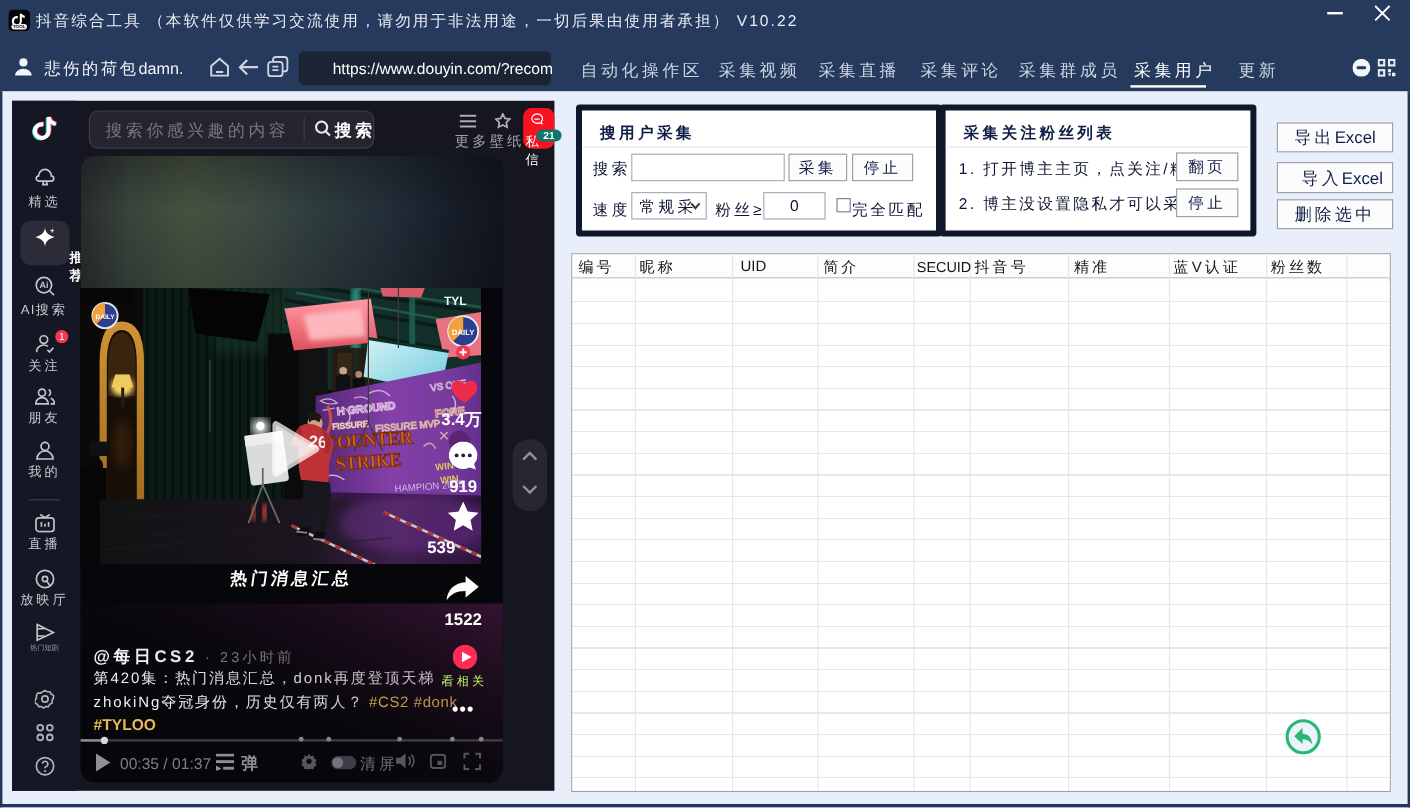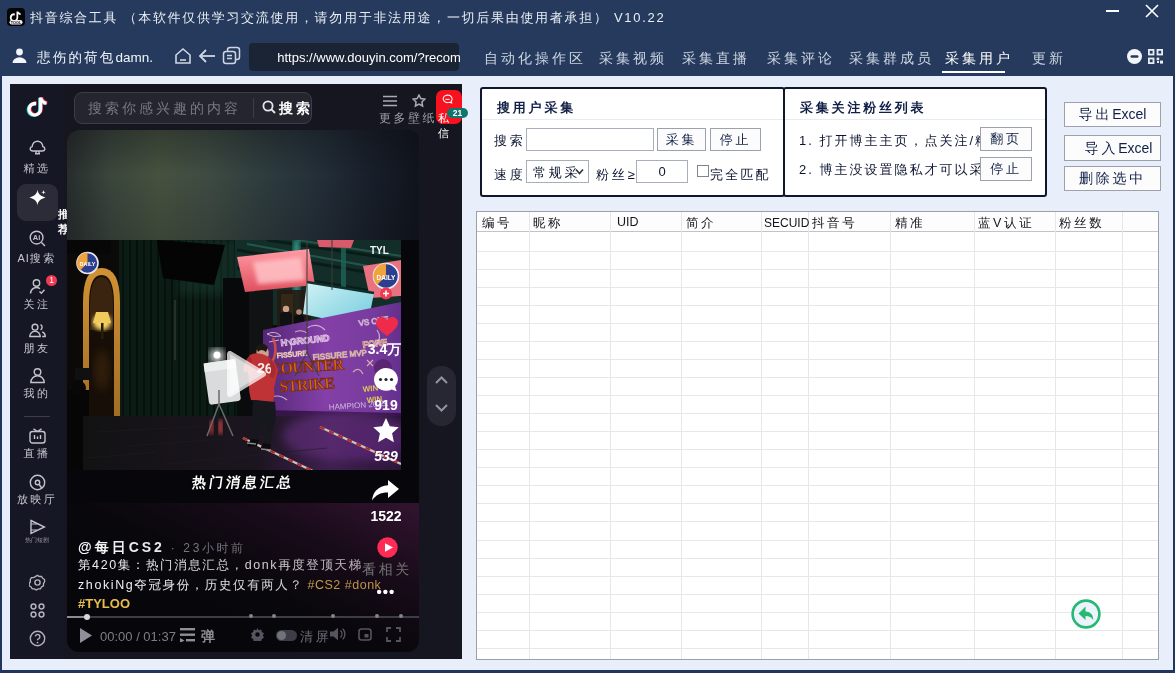--- a/index.html
+++ b/index.html
@@ -18,21 +18,21 @@
 #bR { left:1173px; top:76px; width:2px; height:597px; background:#20365a; }
 #bB { left:0; top:670px; width:1175px; height:3px; background:#20365a; }
 
 
 #browser { left:10px; top:84px; width:452px; height:575px; background:#15161f; }
 #sidebar { left:0; top:0; width:54px; height:575px; background:#161724; }
 .sideitem { width:54px; text-align:center; color:#c7c8cf; font-size:11px; }
 #card { left:57px; top:46px; width:352px; height:522px; background:#07070b; border-radius:12px; overflow:hidden; }
 
 
-.gbox { background:#fff; border:2px solid #0f172a; border-radius:3px; }
+.gbox { background:#fff; border:5px solid #0f172a; border-radius:3px; }
 .gtitle { position:absolute; left:15px; top:10px; font-size:13px; font-weight:bold; color:#101f45; }
 .gsep { position:absolute; left:0; right:0; top:30px; height:1px; background:#e7eaf1; }
 .btn { position:absolute; background:#fcfcfd; border:1px solid #9ba1ad; font-size:13px; color:#101f45; text-align:center; }
 .ipt { position:absolute; background:#fff; border:1px solid #a9aebb; }
 label.fl { position:absolute; font-size:13px; color:#0c1430; }
 </style>
 </head>
 <body>
 
 <div class="abs" id="header"></div>
@@ -395,21 +395,21 @@
     <div class="abs" style="left:17px;top:484px;width:6px;height:6px;border-radius:50%;background:#d6d6dc;"></div>
     <div class="abs" style="left:182px;top:484px;width:4px;height:4px;border-radius:50%;background:#84848d;"></div>
     <div class="abs" style="left:205px;top:484px;width:4px;height:4px;border-radius:50%;background:#84848d;"></div>
     <div class="abs" style="left:264px;top:484px;width:4px;height:4px;border-radius:50%;background:#84848d;"></div>
     <div class="abs" style="left:308px;top:484px;width:4px;height:4px;border-radius:50%;background:#84848d;"></div>
     <div class="abs" style="left:332px;top:484px;width:4px;height:4px;border-radius:50%;background:#84848d;"></div>
 
     <svg class="abs" style="left:12px;top:498px" width="13" height="15" viewBox="0 0 13 15" fill="#8e8f97">
         <path d="M1 0 L13 7.5 L1 15 Z"></path>
       </svg>
-    <div class="abs" style="left:33px;top:499px;font-size:13px;color:#7c7d86;">00:00 / 01:37</div>
+    <div class="abs" style="left:33px;top:499px;font-size:13px;color:#7c7d86;">00:35 / 01:37</div>
     <svg class="abs" style="left:113px;top:498px" width="15" height="14" viewBox="0 0 15 14" fill="#8e8f97">
         <rect x="0" y="0" width="15" height="2.4"></rect>
         <rect x="0" y="5.5" width="15" height="2.4"></rect>
         <rect x="6" y="11" width="9" height="2.4"></rect>
         <path d="M0 10 l4.5 2.5 L0 15 z"></path>
       </svg>
     <div class="abs cjk13" style="left:134px;top:498px;font-size:14px;color:#8e8f97;font-weight:bold;">弹</div>
     <svg class="abs" style="left:184px;top:498px" width="13" height="13" viewBox="0 0 13 13" fill="#54555f">
         <path d="M6.5 0 l1.2 2.2 2.5-.6 .6 2.5 2.2 1.2 -1.2 2.2 1.2 2.2 -2.2 1.2 -.6 2.5 -2.5-.6 -1.2 2.2 -1.2-2.2 -2.5 .6 -.6-2.5 -2.2-1.2 1.2-2.2 -1.2-2.2 2.2-1.2 .6-2.5 2.5 .6 z"></path>
         <circle cx="6.5" cy="6.5" r="2.2" fill="#07070b"></circle>
@@ -444,30 +444,30 @@
   <svg class="abs" style="left:364px;top:284px" width="24" height="24" viewBox="0 0 24 24">
     <path d="M12 0 a12 11.4 0 1 0 5.6 21.5 l5 1.7 -1.5-4.6 a12 11.4 0 0 0 -9.1-18.6 z" fill="#fff"></path>
     <circle cx="6.5" cy="11.5" r="1.6" fill="#223"></circle>
       <circle cx="12" cy="11.5" r="1.6" fill="#223"></circle>
       <circle cx="17.5" cy="11.5" r="1.6" fill="#223"></circle>
   </svg>
   <div class="abs" style="left:346px;top:313px;width:60px;text-align:center;font-size:14px;font-weight:bold;color:#fff;">919</div>
   <svg class="abs" style="left:363px;top:334px" width="26" height="25" viewBox="0 0 26 25">
     <path d="M13 0 L16.8 8.2 L25.8 9.2 L19.1 15.3 L20.9 24.2 L13 19.7 L5.1 24.2 L6.9 15.3 L0.2 9.2 L9.2 8.2 Z" fill="#fff"></path>
   </svg>
-  <div class="abs" style="left:346px;top:364px;width:60px;text-align:center;font-size:14px;font-weight:bold;color:#fff;font-style:italic;">539</div>
+  <div class="abs" style="left:346px;top:364px;width:60px;text-align:left;font-size:14px;font-weight:bold;color:#fff;">539</div>
   <svg class="abs" style="left:362px;top:395px" width="27" height="23" viewBox="0 0 27 23">
     <path d="M16 1 L27 10 L16 19 V13.5 C8 13.5 4 16 0 21.5 C1 13 6 7 16 6.3 Z" fill="#fff"></path>
   </svg>
   <div class="abs" style="left:346px;top:424px;width:60px;text-align:center;font-size:14px;font-weight:bold;color:#fff;">1522</div>
   <svg class="abs" style="left:367px;top:453px" width="21" height="21" viewBox="0 0 21 21">
     <circle cx="10.5" cy="10.5" r="10.2" fill="#fe2c55"></circle>
     <path d="M8 6.2 L16 10.5 L8 14.8 Z" fill="#fff"></path>
   </svg>
-  <div class="abs cjk12" style="left:346px;top:477px;width:62px;text-align:center;font-size:14px;color:#737373;">看相关</div>
+  <div class="abs cjk12" style="left:346px;top:477px;width:62px;text-align:center;font-size:10px;color:#bef264;">看相关</div>
   <div class="abs" style="left:346px;top:499px;width:60px;text-align:center;font-size:15px;font-weight:bold;color:#fff;letter-spacing:1px;">•••</div>
 
   <div class="abs" style="left:417px;top:282px;width:29px;height:60px;background:#262733;border-radius:14px;"></div>
   <svg class="abs" style="left:425px;top:292px" width="13" height="8" viewBox="0 0 13 8" fill="none" stroke="#9293a0" stroke-width="2">
       <path d="M1 7 L6.5 1.5 L12 7"></path>
     </svg>
   <svg class="abs" style="left:425px;top:320px" width="13" height="8" viewBox="0 0 13 8" fill="none" stroke="#9293a0" stroke-width="2">
       <path d="M1 1 L6.5 6.5 L12 1"></path>
     </svg>
 </div>

